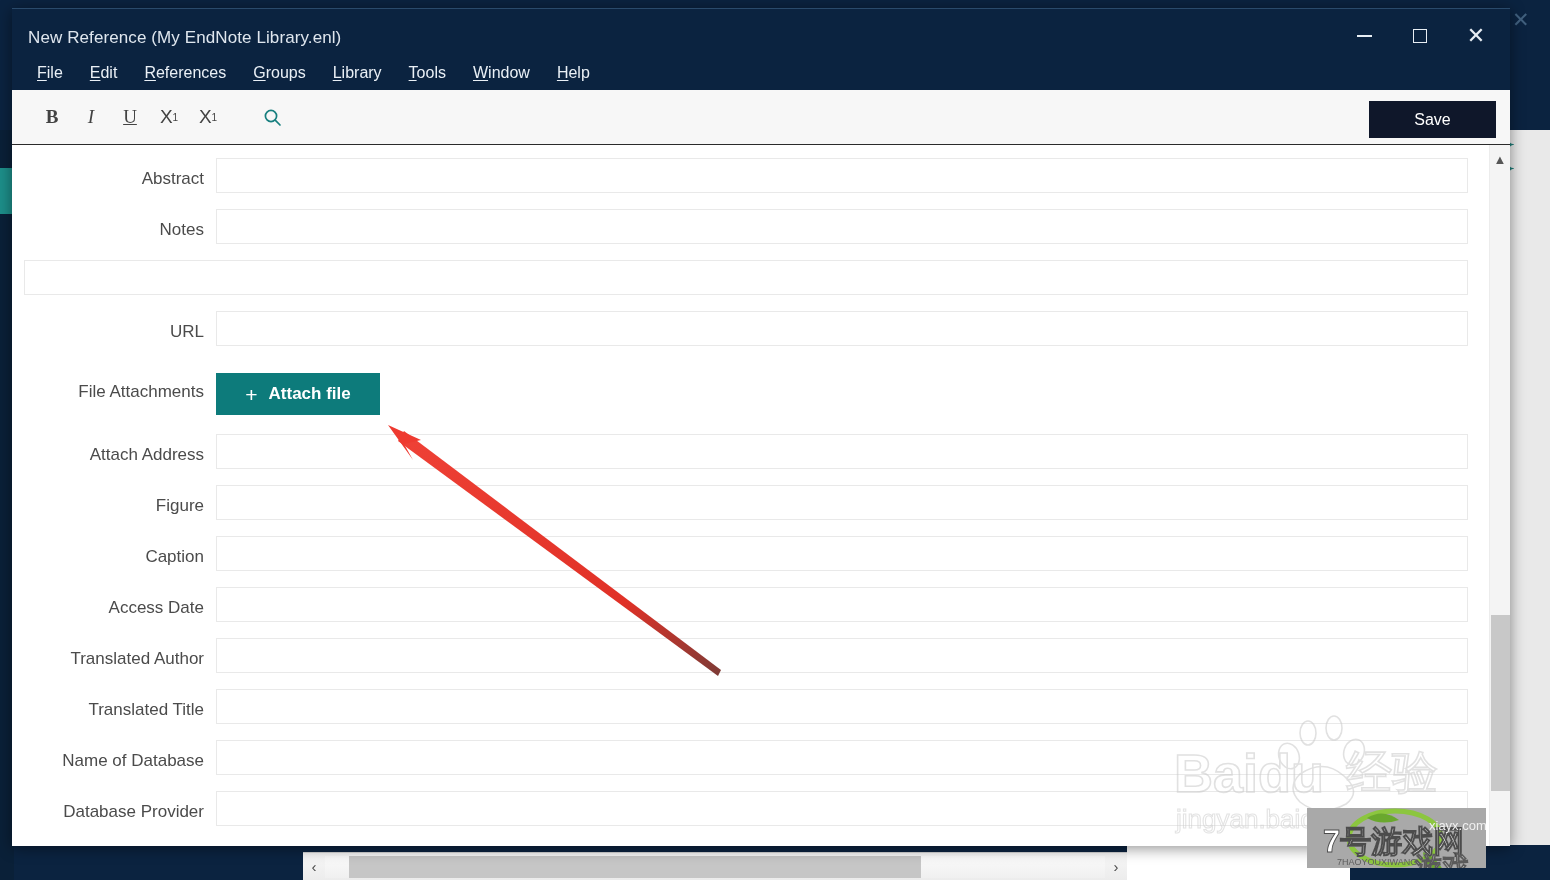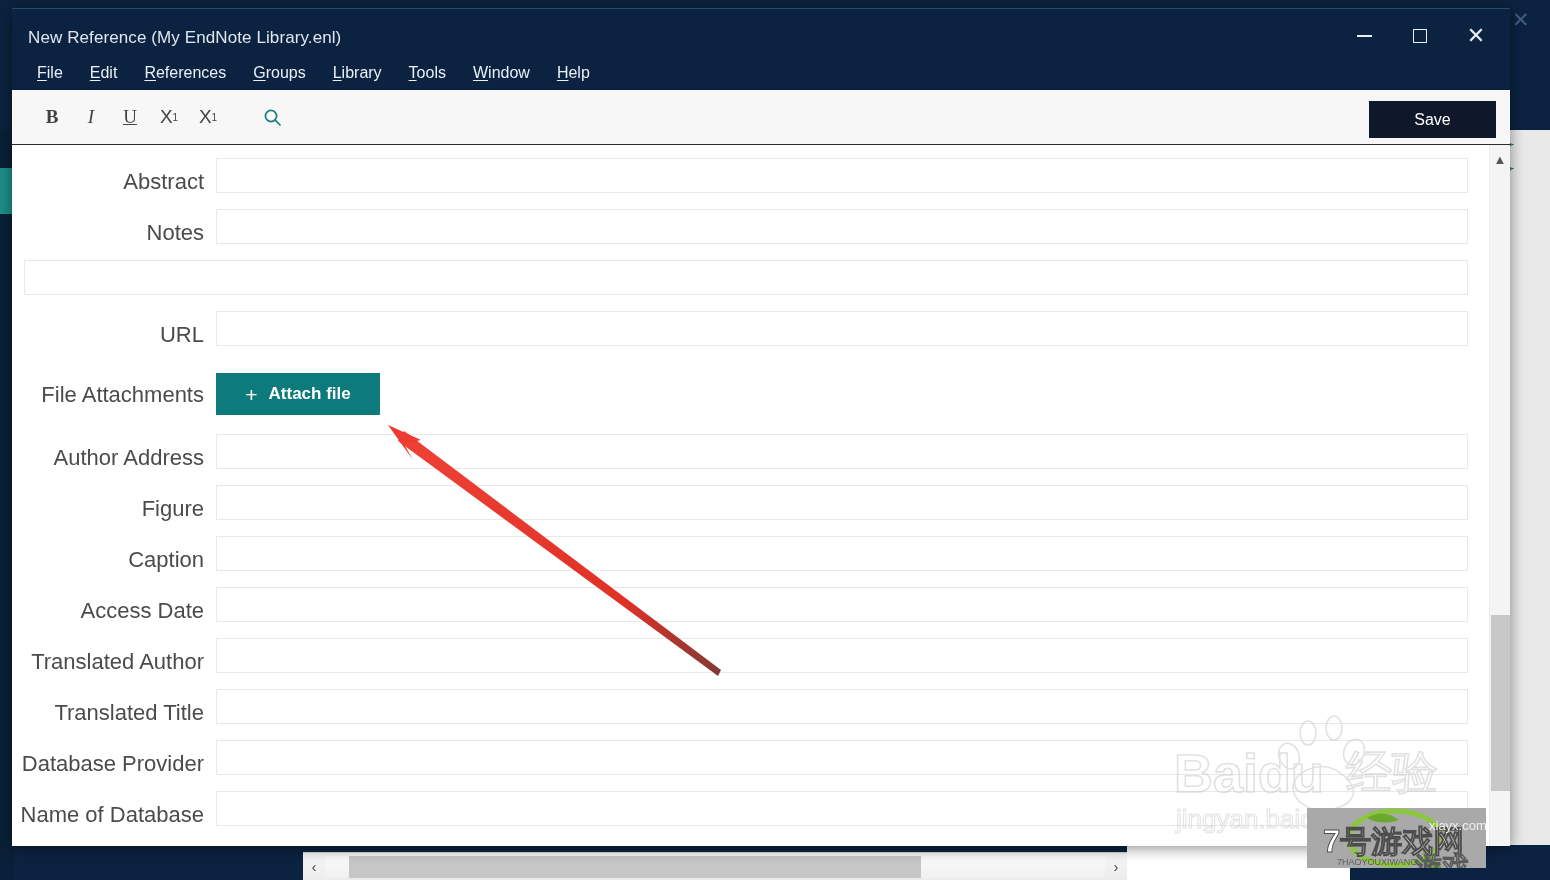--- a/index.html
+++ b/index.html
@@ -207,21 +207,21 @@
   }
   .field-row {
     display: flex;
     align-items: flex-start;
     height: 51px;
     padding-left: 0;
   }
   .field-label {
     width: 192px;
     text-align: right;
-    font-size: 22px;
+    font-size: 17px;
     color: #4b4b4b;
     padding-right: 0;
     padding-top: 11px;
     white-space: nowrap;
     flex: none;
   }
   .field-input {
     margin-left: 12px;
     flex: 1;
     margin-right: 24px;
@@ -394,21 +394,21 @@
           <input type="text" class="field-input" style="">
         </div>
         <div class="field-row attach">
           <div class="field-label">File Attachments</div>
           <button id="attach-file-button" style="background: rgb(13, 123, 123);">
             <span class="plus-glyph">+</span>
             <span>Attach file</span>
           </button>
         </div>
         <div class="field-row">
-          <div class="field-label">Author Address</div>
+          <div class="field-label">Attach Address</div>
           <input type="text" class="field-input" style="">
         </div>
         <div class="field-row">
           <div class="field-label">Figure</div>
           <input type="text" class="field-input" style="">
         </div>
         <div class="field-row">
           <div class="field-label">Caption</div>
           <input type="text" class="field-input" style="">
         </div>
@@ -418,25 +418,25 @@
         </div>
         <div class="field-row">
           <div class="field-label">Translated Author</div>
           <input type="text" class="field-input" style="">
         </div>
         <div class="field-row">
           <div class="field-label">Translated Title</div>
           <input type="text" class="field-input" style="">
         </div>
         <div class="field-row">
+          <div class="field-label">Name of Database</div>
+          <input type="text" class="field-input" style="">
+        </div>
+        <div class="field-row">
           <div class="field-label">Database Provider</div>
-          <input type="text" class="field-input" style="">
-        </div>
-        <div class="field-row">
-          <div class="field-label">Name of Database</div>
           <input type="text" class="field-input" style="">
         </div>
       </div>
 
     <div id="form-vscroll">
       <div id="vs-up">▲</div>
       <div id="vs-thumb"></div>
     </div>
   </div>
 

